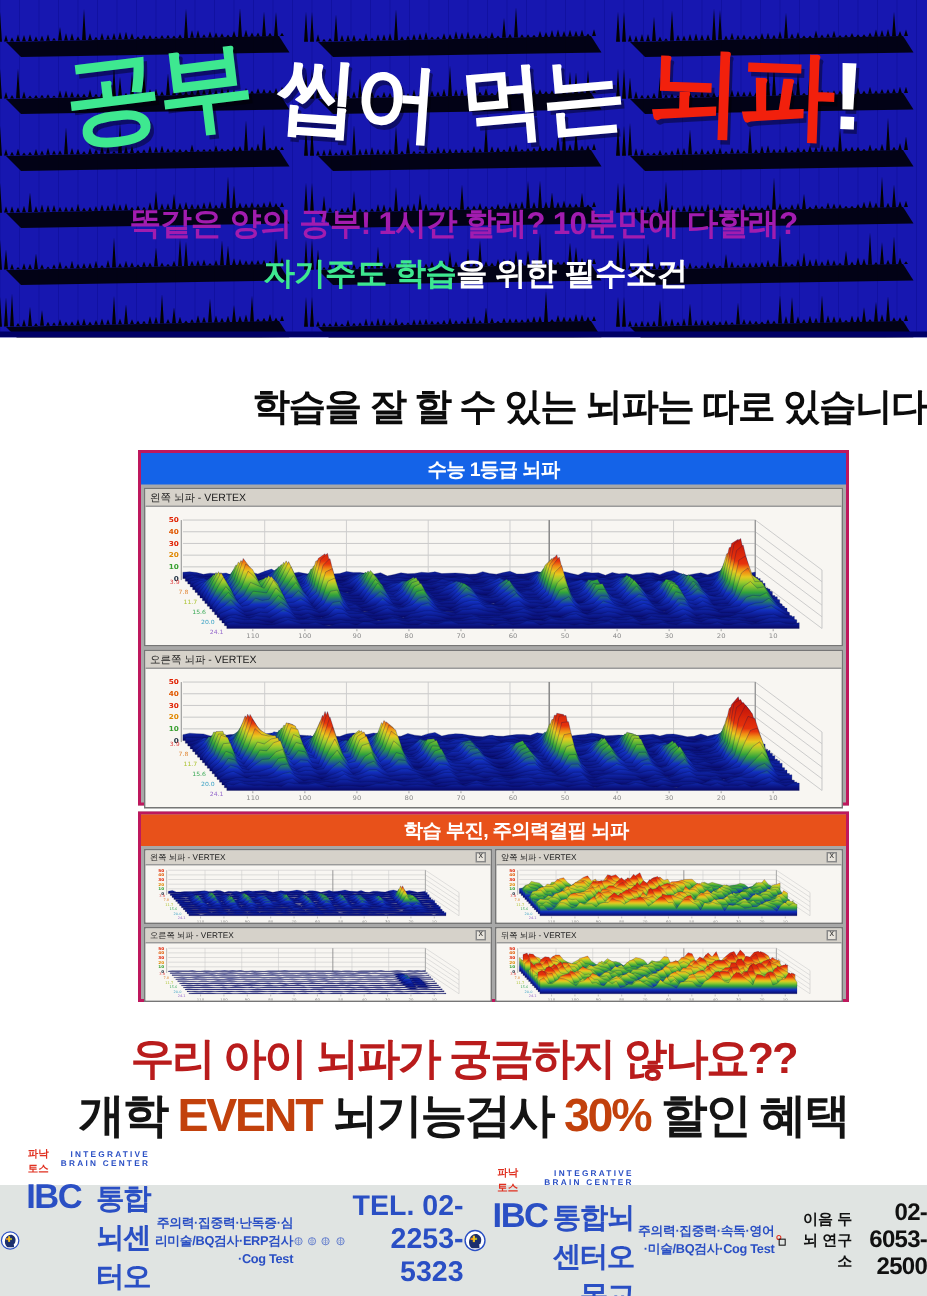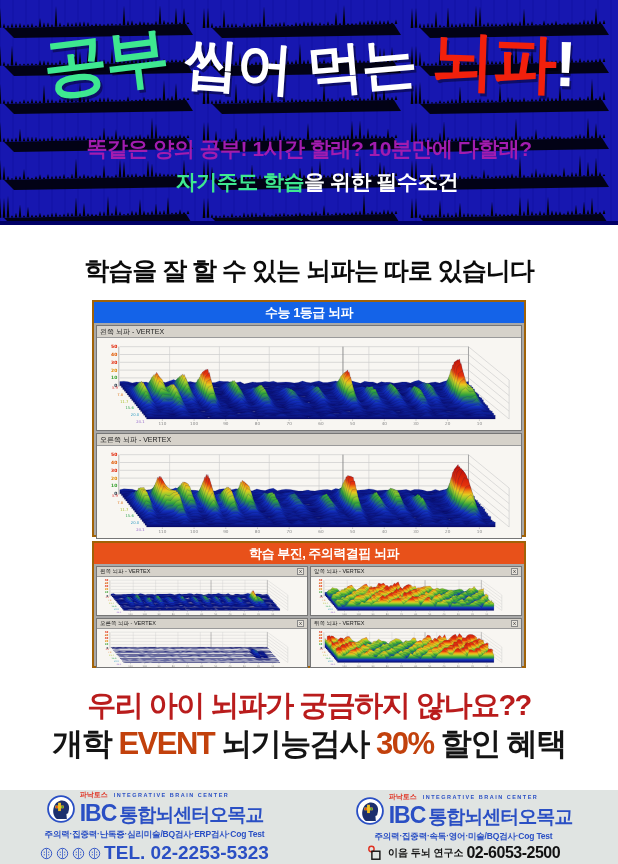--- a/index.html
+++ b/index.html
@@ -16,23 +16,23 @@
   .tp1{font-size:56px;color:#ffffff;transform:rotate(4deg);}
   .tp2{font-size:56px;color:#ffffff;transform:rotate(-5deg);}
   .tp3{font-size:64px;color:#f2200c;transform:rotate(2deg);}
   .tp3 .bang{color:#ffffff;}
   .hero-sub1{position:absolute;top:135px;left:0;right:0;text-align:center;color:#a21caf;
              font-size:21px;font-weight:800;letter-spacing:-0.5px;}
   .hero-sub2{position:absolute;top:168px;left:0;right:0;text-align:center;color:#ffffff;
              font-size:21px;font-weight:800;letter-spacing:-0.5px;padding-left:16px;}
   .hero-sub2 .hl{color:#3ee890;}
   
-  .heading{position:absolute;top:254px;left:0;right:0;text-align:center;color:#0b0b0b;
+  .heading{position:absolute;top:254px;left:0;right:0;text-align:right;color:#0b0b0b;
            font-size:25px;font-weight:800;letter-spacing:-1px;}
-  .panel{position:absolute;left:92px;width:434px;border:2px solid #a16207;background:#a8a8a8;
+  .panel{position:absolute;left:92px;width:474px;border:2px solid #be185d;background:#a8a8a8;
          box-sizing:border-box;}
   .panel-good{top:300px;height:237px;}
   .panel-bad{top:541px;height:127px;}
   .panel-header{height:21px;display:flex;align-items:center;justify-content:center;
                 color:#ffffff;font-size:13px;font-weight:800;letter-spacing:-0.5px;}
   .panel-good .panel-header{background:#1463e8;}
   .panel-bad .panel-header{background:#e8511a;padding-left:30px;}
   .win{background:#f8f6f2;border:1px solid #767676;margin:2px;box-sizing:content-box;}
   .win-titlebar{height:11px;background:#d6d2ca;border-bottom:1px solid #9a9a9a;display:flex;
                 align-items:center;justify-content:space-between;padding:0 3px;font-size:7px;color:#222;}
@@ -44,22 +44,22 @@
   .close-x{font-size:6px;color:#333;border:1px solid #888;background:#e8e4dc;line-height:5px;
            padding:0 1px;cursor:default;}
   .question{position:absolute;top:686px;left:0;right:0;text-align:center;color:#b91c1c;
             font-size:29px;font-weight:900;letter-spacing:-1.5px;}
   .event-line{position:absolute;top:723px;left:0;right:0;text-align:center;color:#141414;
               font-size:31px;font-weight:900;letter-spacing:-1.5px;}
   .event-line .red{color:#c2410c;}
   
   .footer{position:absolute;left:0;top:790px;width:618px;height:74px;background:#e0e4e2;
           display:flex;}
-  .center{width:50%;display:flex;flex-direction:column;align-items:center;justify-content:center;
-          gap:1px;}
+  .center{width:50%;display:flex;flex-direction:row;align-items:center;justify-content:center;
+          gap:1px;text-align:right;}
   .logo-row{display:flex;align-items:center;gap:4px;}
   .logo-text{display:flex;flex-direction:column;}
   .brand-row{display:flex;align-items:baseline;gap:6px;}
   .brand-kr{color:#e03020;font-size:7px;font-weight:800;}
   .brand-en{color:#2a4fc4;font-size:5.5px;font-weight:800;letter-spacing:1.5px;}
   .name-row{display:flex;align-items:baseline;gap:3px;}
   .ibc{color:#2a4fc4;font-size:23px;font-weight:900;letter-spacing:-1px;}
   .cname{color:#2a4fc4;font-size:19px;font-weight:800;letter-spacing:-1px;}
   .services{color:#2a4fc4;font-size:8.5px;font-weight:800;letter-spacing:-0.2px;}
   .phone-row{display:flex;align-items:center;gap:3px;}

